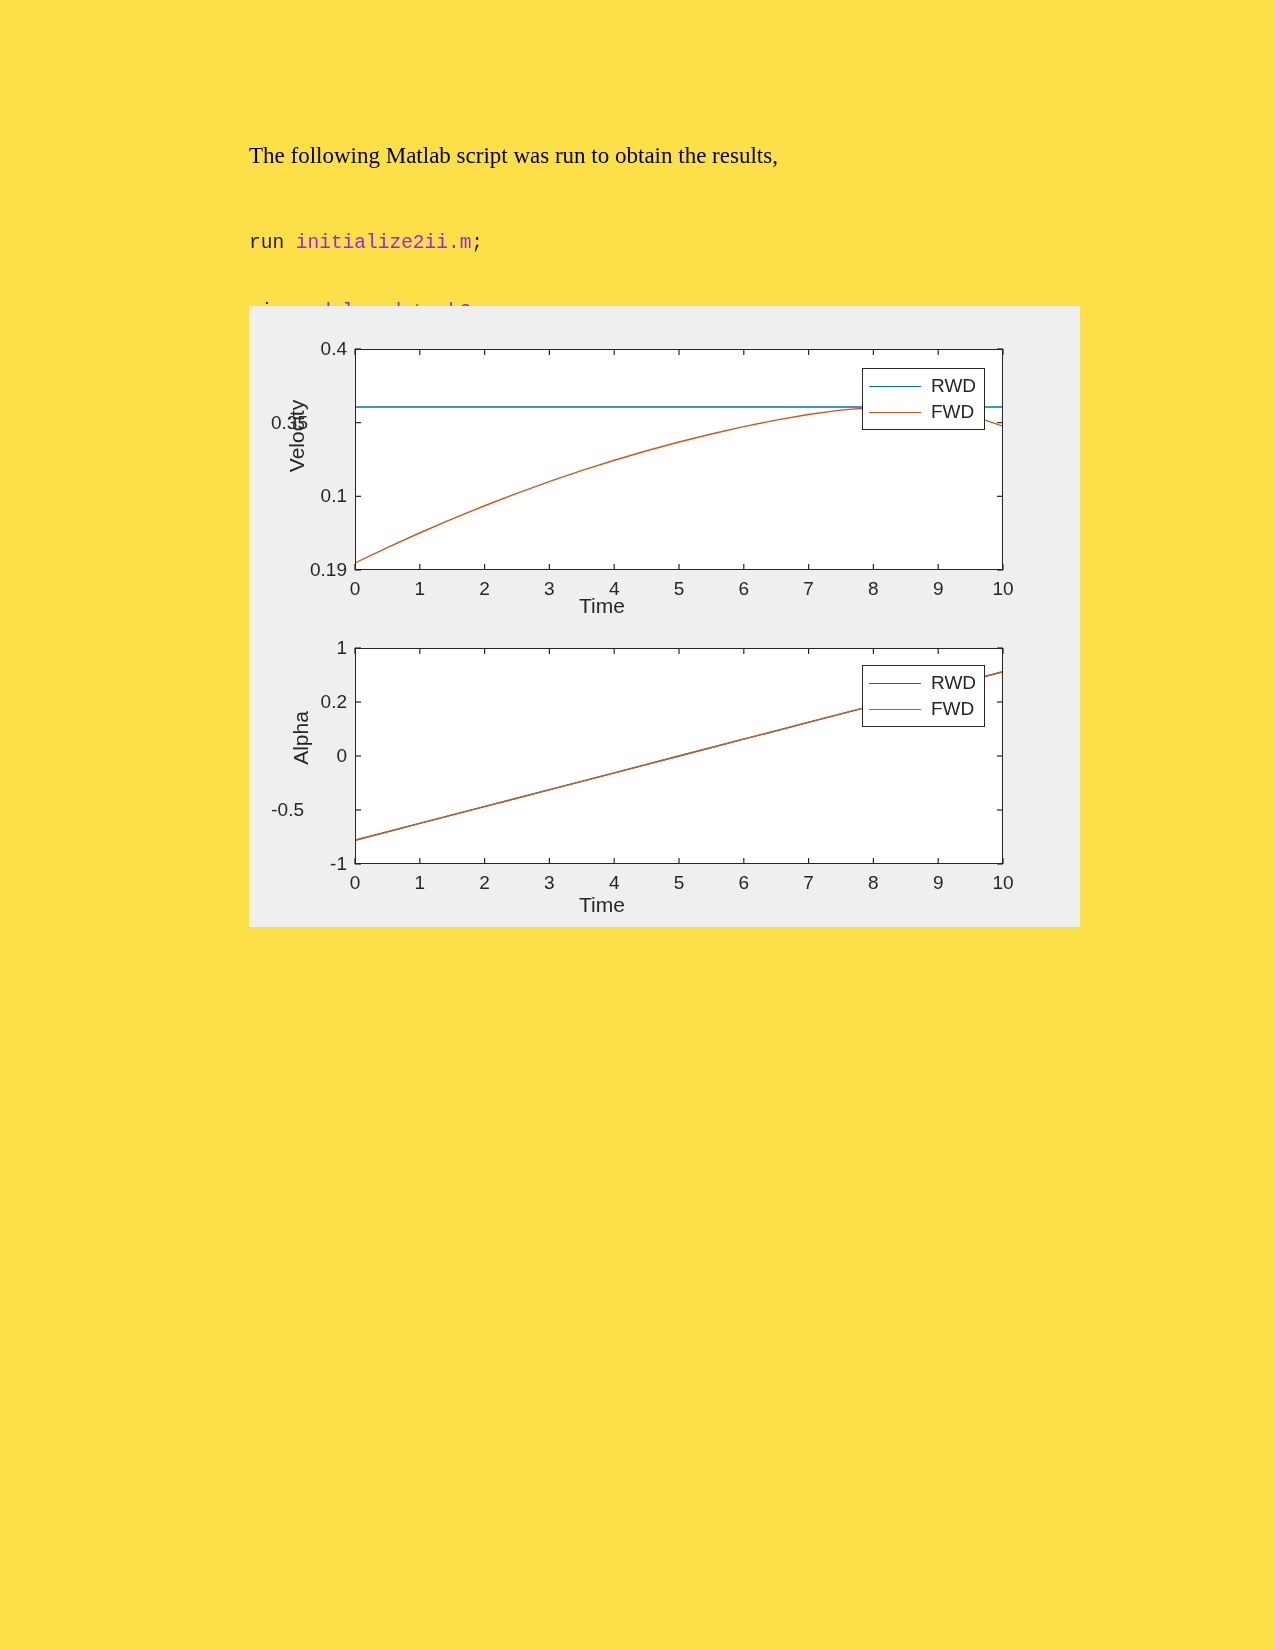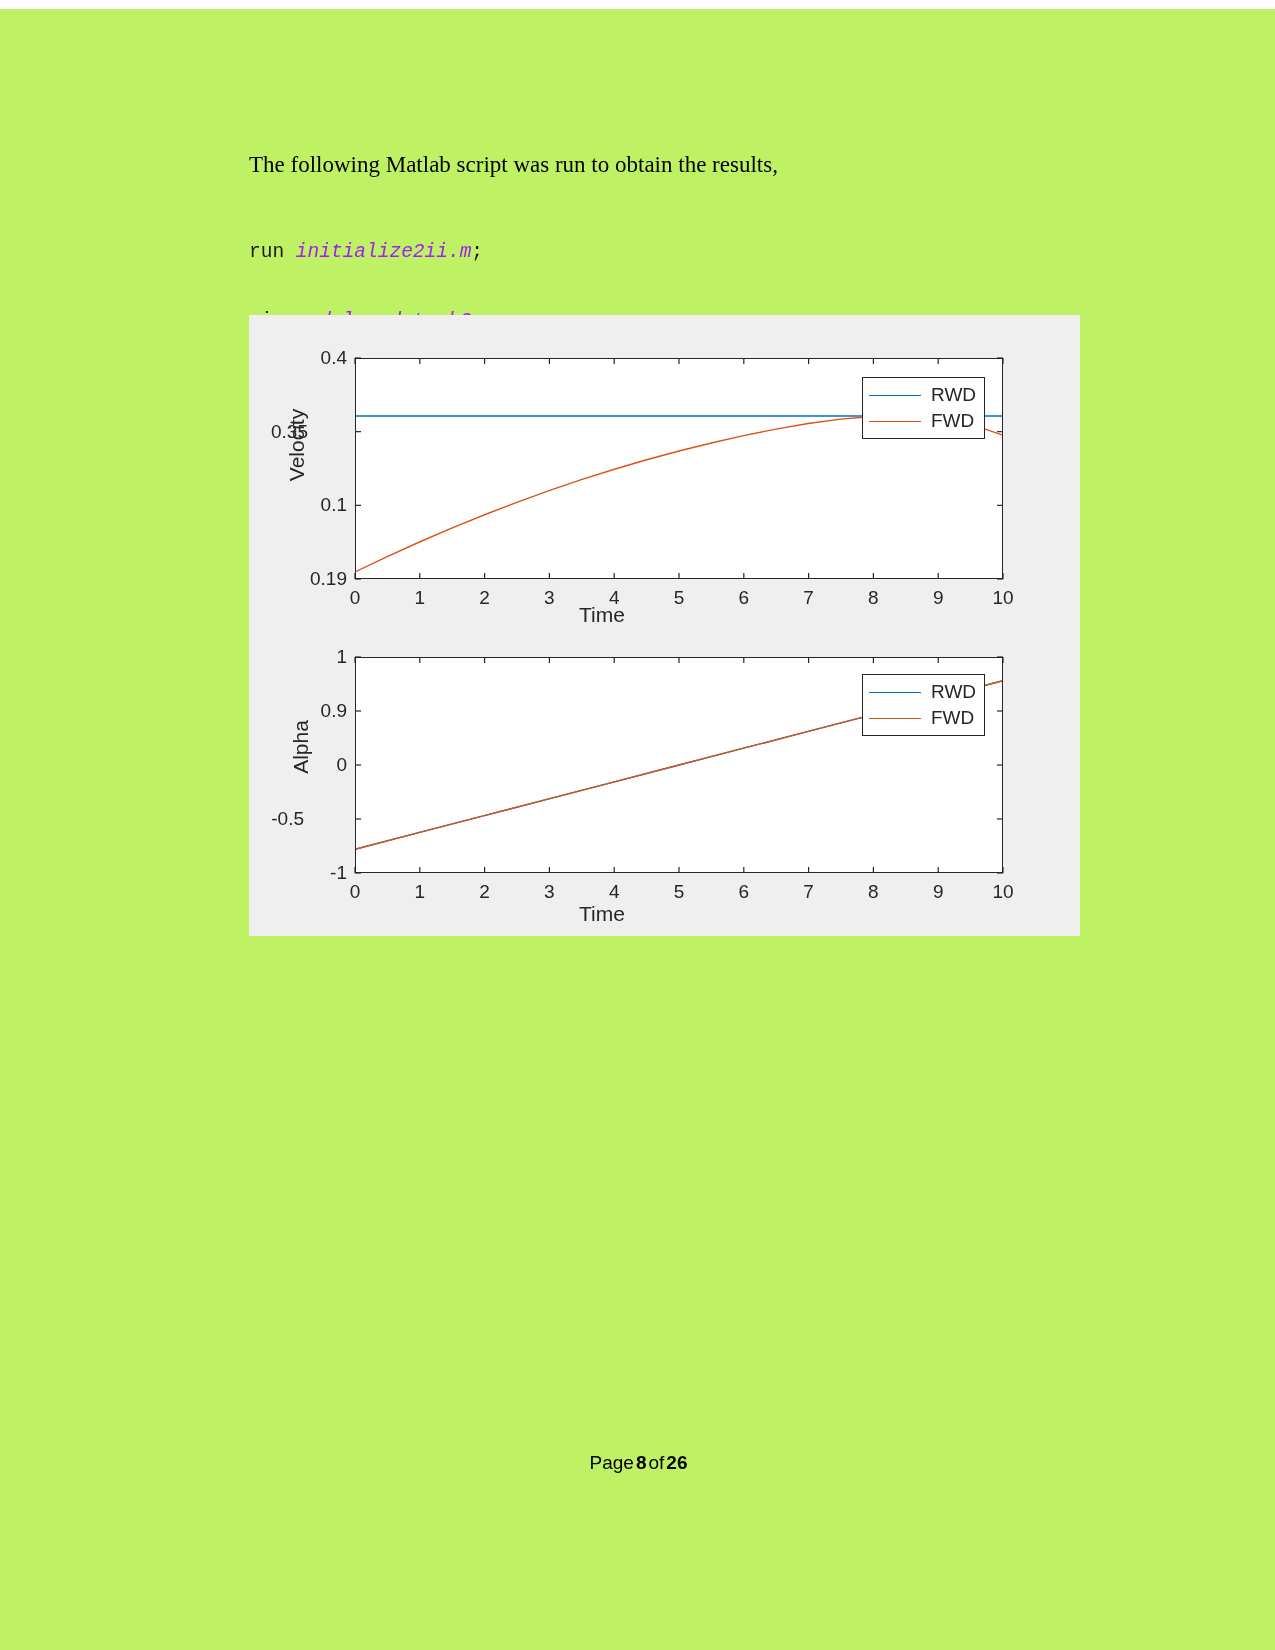--- a/index.html
+++ b/index.html
@@ -11,22 +11,21 @@
     width: 1275px;
     height: 1650px;
     position: relative;
     font-family: "Liberation Serif", serif;
     overflow: hidden;
   }
 
   .page {
     position: absolute;
     inset: 0;
-    background: #bef264;
-    margin-top: 9px;
+    background: #fde047;
   }
 
   
   .intro-paragraph {
     position: absolute;
     left: 249px;
     top: 141px;
     font-family: "Liberation Serif", serif;
     font-size: 23px;
     line-height: 30px;
@@ -40,21 +39,21 @@
     left: 249px;
     top: 186px;
     font-family: "Liberation Mono", "DejaVu Sans Mono", monospace;
     font-size: 19.5px;
     line-height: 23px;
     color: #1a1a1a;
     white-space: pre;
   }
   .code-line { white-space: pre; }
   .tok-kw   { color: #1a1a1a; }
-  .tok-file { color: #a020f0; font-style: italic; }
+  .tok-file { color: #a020f0; }
   .tok-punc { color: #1a1a1a; }
 
   
   .figure-panel {
     position: absolute;
     left: 249px;
     top: 306px;
     width: 831px;
     height: 621px;
     background: #efefef;
@@ -292,38 +291,35 @@
           <div class="tick-label xtick" style="left: 365.2px; top: 251px;">4</div>
           <div class="tick-label xtick" style="left: 430px; top: 251px;">5</div>
           <div class="tick-label xtick" style="left: 494.8px; top: 251px;">6</div>
           <div class="tick-label xtick" style="left: 559.6px; top: 251px;">7</div>
           <div class="tick-label xtick" style="left: 624.4px; top: 251px;">8</div>
           <div class="tick-label xtick" style="left: 689.2px; top: 251px;">9</div>
           <div class="tick-label xtick" style="left: 754px; top: 251px;">10</div>
           <div class="tick-label ytick" style="right: 733px; top: 243px;">-1</div>
           <div class="tick-label ytick" style="right: 776px; top: 189px;">-0.5</div>
           <div class="tick-label ytick" style="right: 733px; top: 135px;">0</div>
-          <div class="tick-label ytick" style="right: 733px; top: 81px;">0.9</div>
+          <div class="tick-label ytick" style="right: 733px; top: 81px;">0.2</div>
           <div class="tick-label ytick" style="right: 733px; top: 27px;">1</div>
         </div>
 
       <div class="axis-title-y" id="ytitle-chart-1" style="left: -8px; top: 105px; width: 120px; text-align: center;">Alpha</div>
       <div class="axis-title-x" id="xtitle-chart-1" style="left: 330px; top: 272px; width: 200px;">Time</div>
 
       <div class="legend-box" id="legend-chart-1" style="left:613px;top:44px;">
         <div class="legend-row">
           <span class="legend-swatch" id="sw-1-0" style="border-top-color: rgb(0, 114, 189);"></span>
           <span class="legend-label">RWD</span>
         </div>
         <div class="legend-row">
           <span class="legend-swatch" id="sw-1-1" style="border-top-color: rgb(217, 83, 25);"></span>
           <span class="legend-label">FWD</span>
         </div>
       </div>
     </div>
 
   </div>
 
-  <div class="footer">
-    <span>Page</span><b>8</b><span>of</span><b>26</b>
-  </div>
 
 </div>
 
 </body></html>

